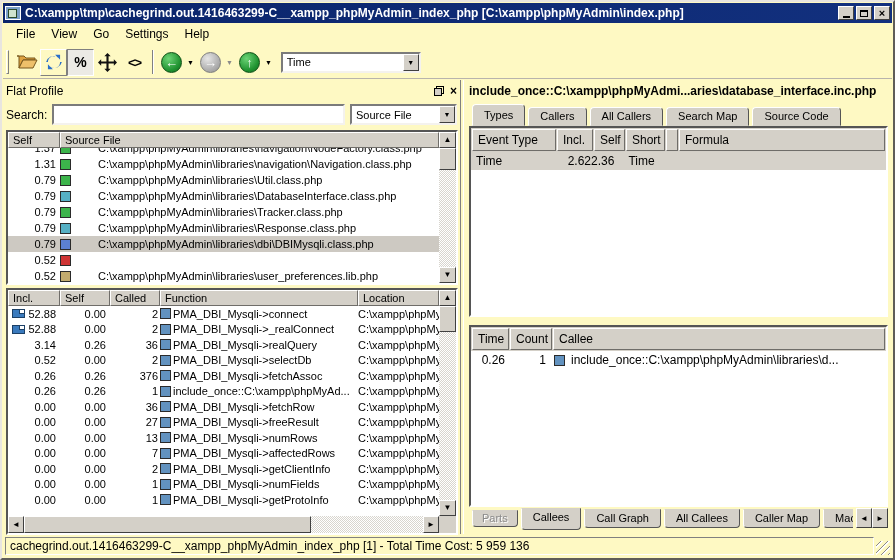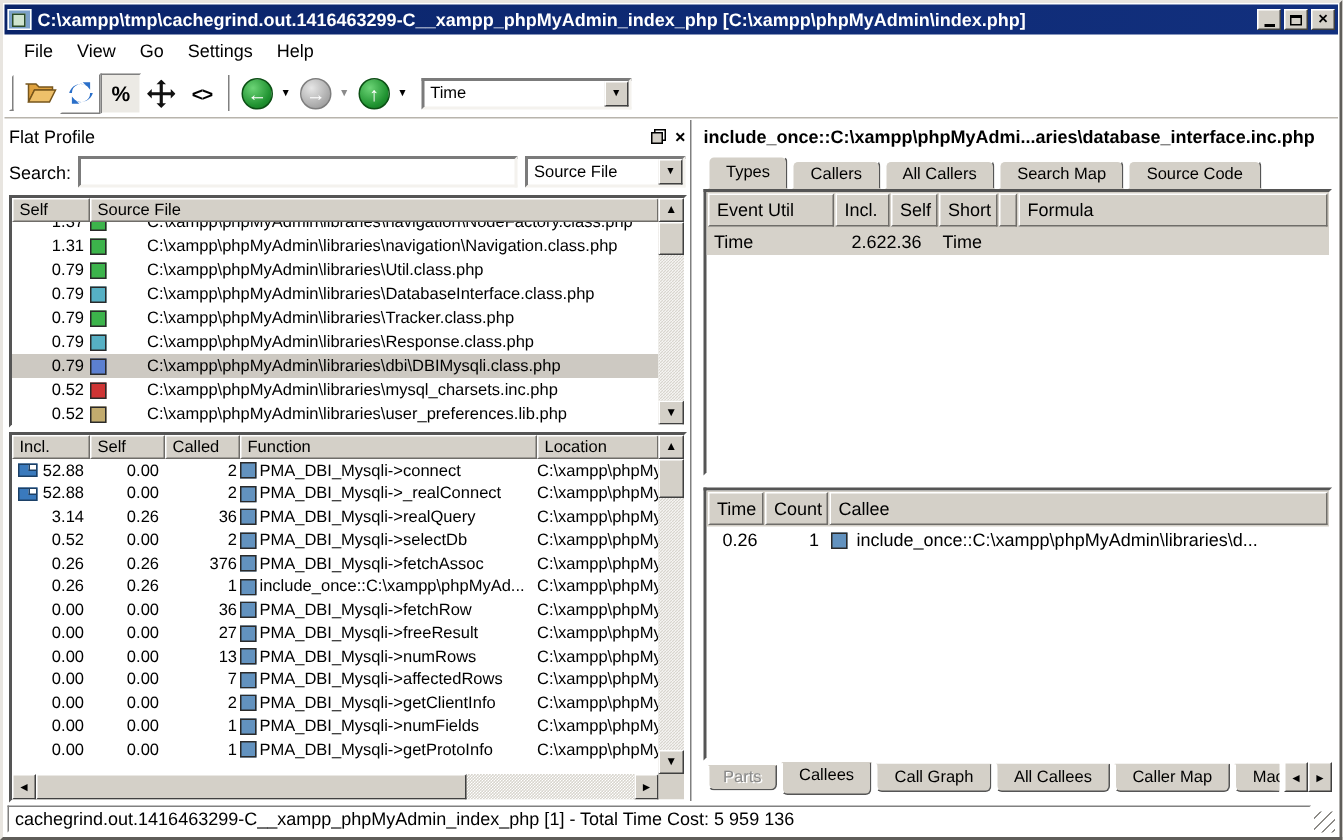--- a/index.html
+++ b/index.html
@@ -1,19 +1,19 @@
 <!DOCTYPE html>
 <html><head>
 <meta charset="utf-8">
 <style>
   * { box-sizing: border-box; margin: 0; padding: 0; }
   html,body { width:895px; height:560px; }
   body { font-family:"Liberation Sans", sans-serif; font-size:11px; color:#000; background:#d4d0c8; position:relative; overflow:hidden; }
 
-  .window { position:absolute; inset:0; background:#ffffff; border:2px solid; border-color:#e8e5e0 #5f5d59 #5f5d59 #e8e5e0; }
+  .window { position:absolute; inset:0; background:#fef9c3; border:2px solid; border-color:#e8e5e0 #5f5d59 #5f5d59 #e8e5e0; }
 
   
   .titlebar { position:absolute; left:1px; top:1px; right:1px; height:20px; background:linear-gradient(90deg,#0a246a,#12307e); color:#fff; display:flex; align-items:center; padding:0 2px; gap:4px; }
   .app-icon { width:16px; height:14px; background:#7ba0c8; border:1px solid #fff; position:relative; flex:0 0 auto; }
   .app-icon::after { content:""; position:absolute; left:2px; top:2px; width:7px; height:7px; background:#cfe4cf; border:1px solid #2a4a2a; }
   .title-text { flex:1; font-size:12px; font-weight:bold; white-space:nowrap; overflow:hidden; }
   .win-btns { display:flex; gap:2px; }
   .wbtn { width:16px; height:14px; background:#d4d0c8; border:1px solid; border-color:#fff #404040 #404040 #fff; display:flex; align-items:center; justify-content:center; color:#000; }
   .glyph-min { width:7px; height:2px; background:#000; margin-top:7px; }
   .glyph-max { width:8px; height:7px; border:1px solid #000; border-top-width:2px; }
@@ -268,21 +268,20 @@
               <span class="fpath">C:\xampp\phpMyAdmin\libraries\Response.class.php</span>
             </div>
           <div class="frow sel">
               <span class="fself">0.79</span>
               <span class="sq-icon" style="background-color: rgb(92, 128, 208);"></span>
               <span class="fpath">C:\xampp\phpMyAdmin\libraries\dbi\DBIMysqli.class.php</span>
             </div>
           <div class="frow">
               <span class="fself">0.52</span>
               <span class="sq-icon" style="background-color: rgb(207, 52, 52);"></span>
-              <span class="fpath">C:\xampp\phpMyAdmin\libraries\mysql_charsets.inc.php</span>
             </div>
           <div class="frow">
               <span class="fself">0.52</span>
               <span class="sq-icon" style="background-color: rgb(194, 171, 110);"></span>
               <span class="fpath">C:\xampp\phpMyAdmin\libraries\user_preferences.lib.php</span>
             </div>
         </div>
       </div>
       <div class="vscroll">
         <div class="sbtn">
@@ -499,21 +498,21 @@
     <div class="tabs-top">
       <span class="tab active">Types</span>
       <span class="tab">Callers</span>
       <span class="tab">All Callers</span>
       <span class="tab">Search Map</span>
       <span class="tab">Source Code</span>
     </div>
 
     <div class="types-table sunken-table">
       <div class="t-head">
-        <span class="hcell2" style="width:84px">Event Util</span>
+        <span class="hcell2" style="width:84px">Event Type</span>
         <span class="hcell2" style="width:36px">Incl.</span>
         <span class="hcell2" style="width:31px">Self</span>
         <span class="hcell2" style="width:39px">Short</span>
         <span class="hcell2" style="width:10px"></span>
         <span class="hcell2" style="flex:1">Formula</span>
       </div>
       <div class="t-row sel">
         <span class="tt-event">Time</span>
         <span class="tt-incl">2.62</span>
         <span class="tt-self">2.36</span>

